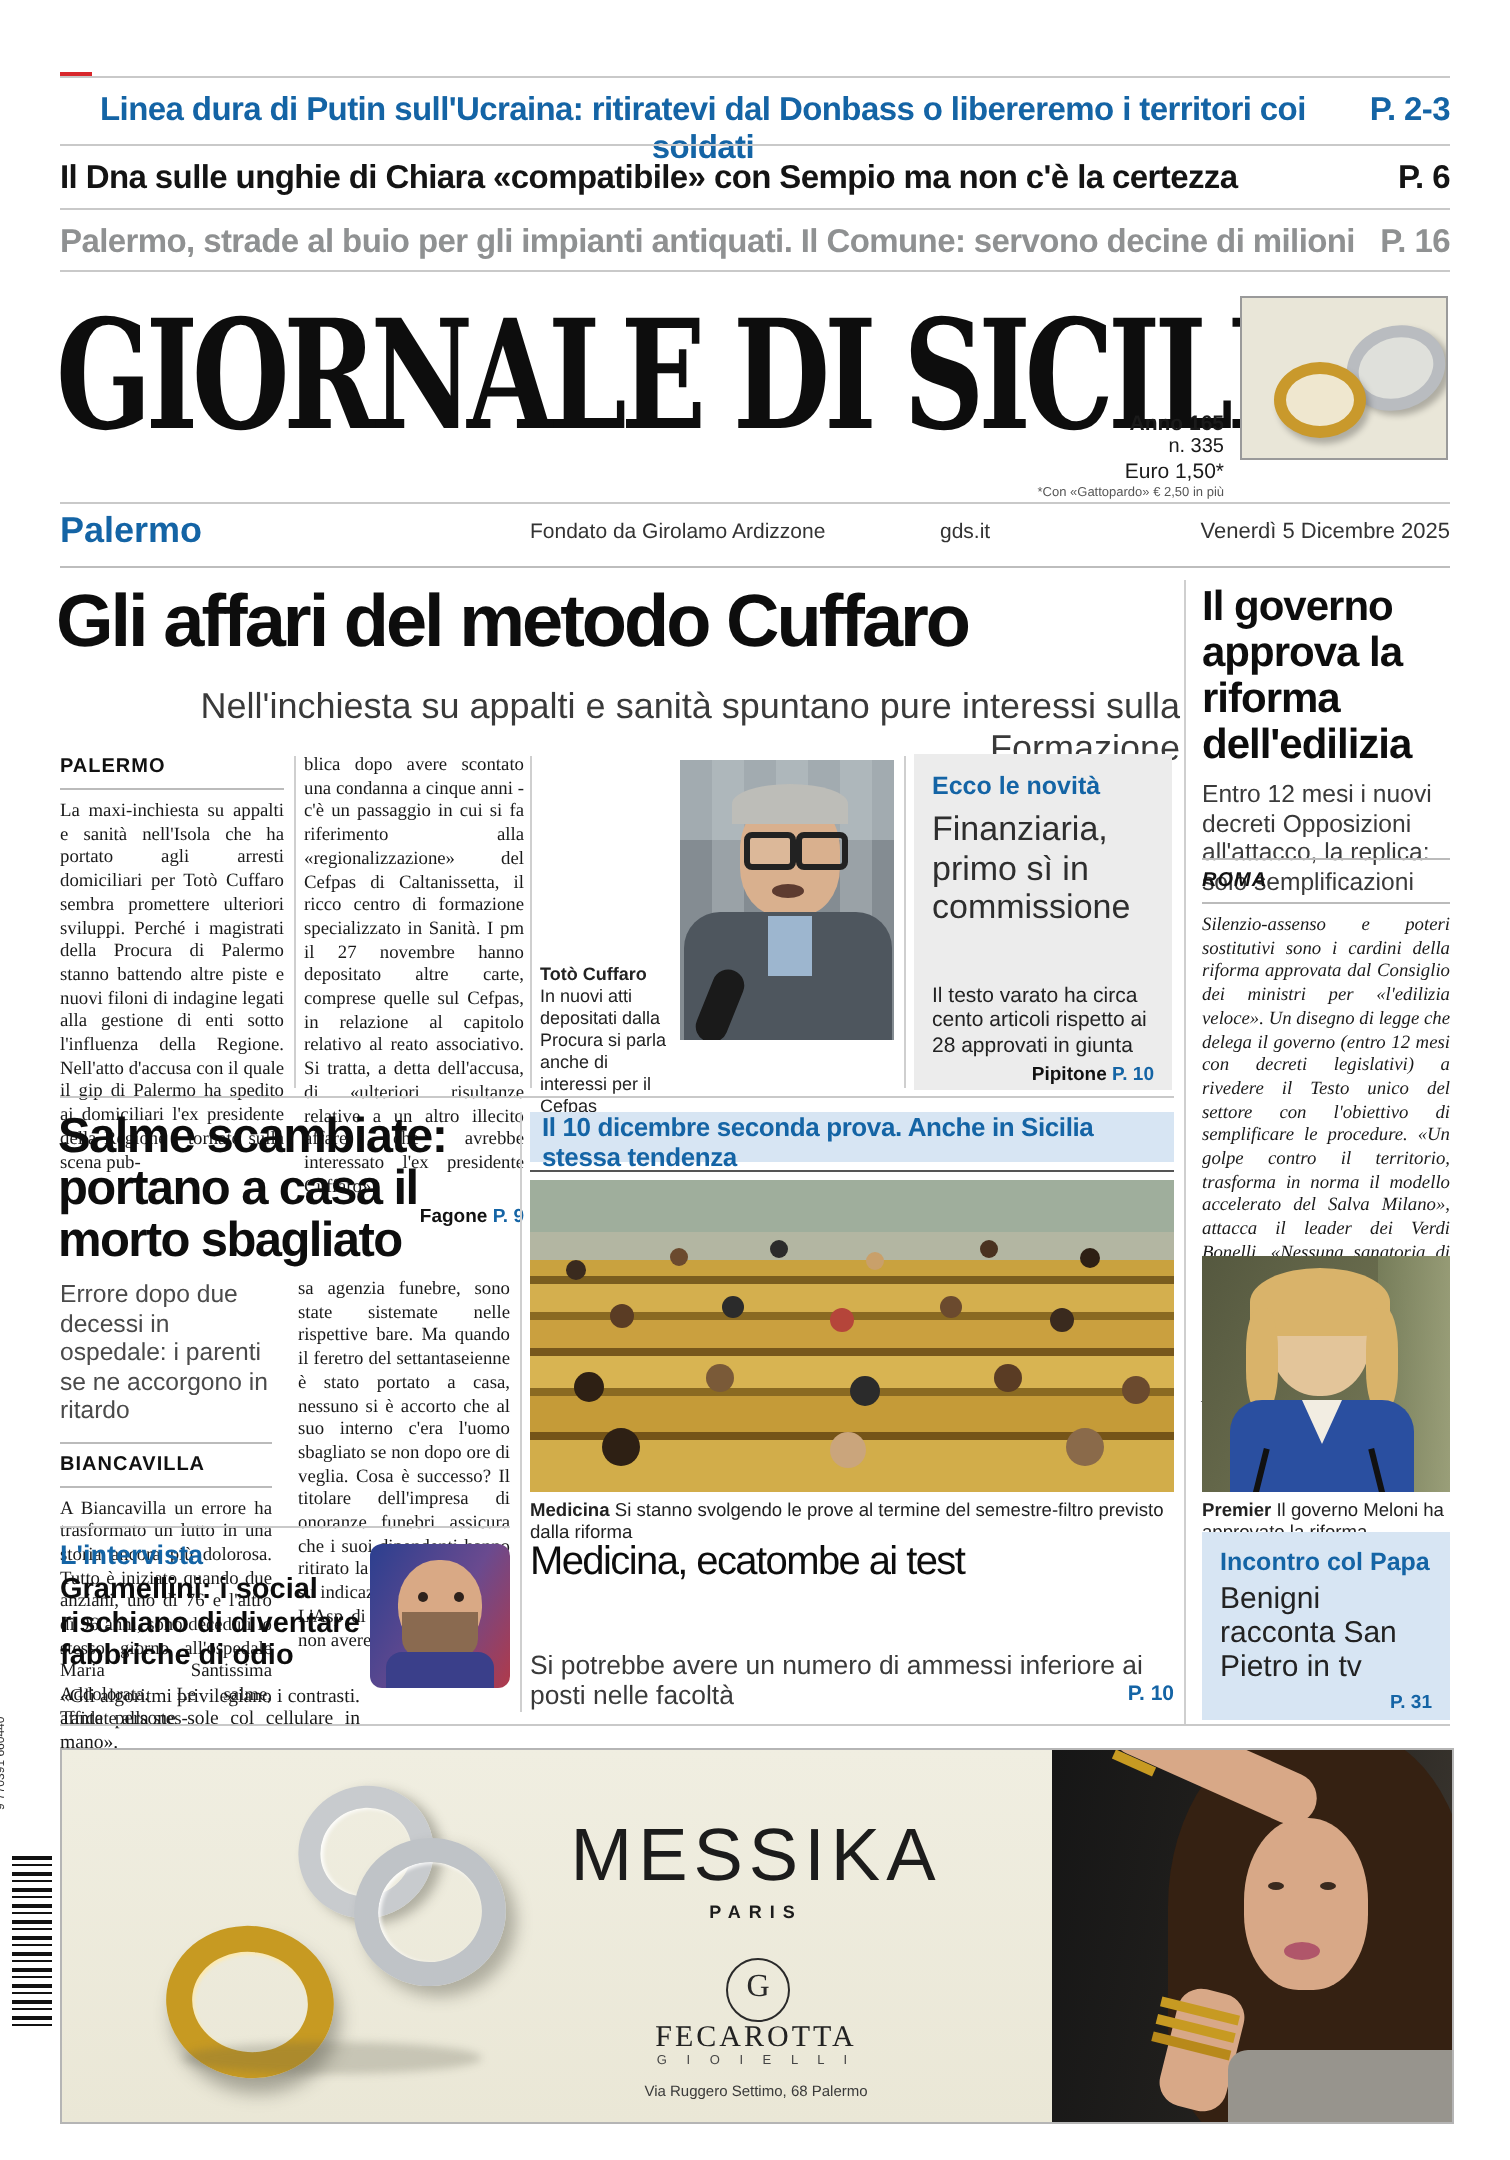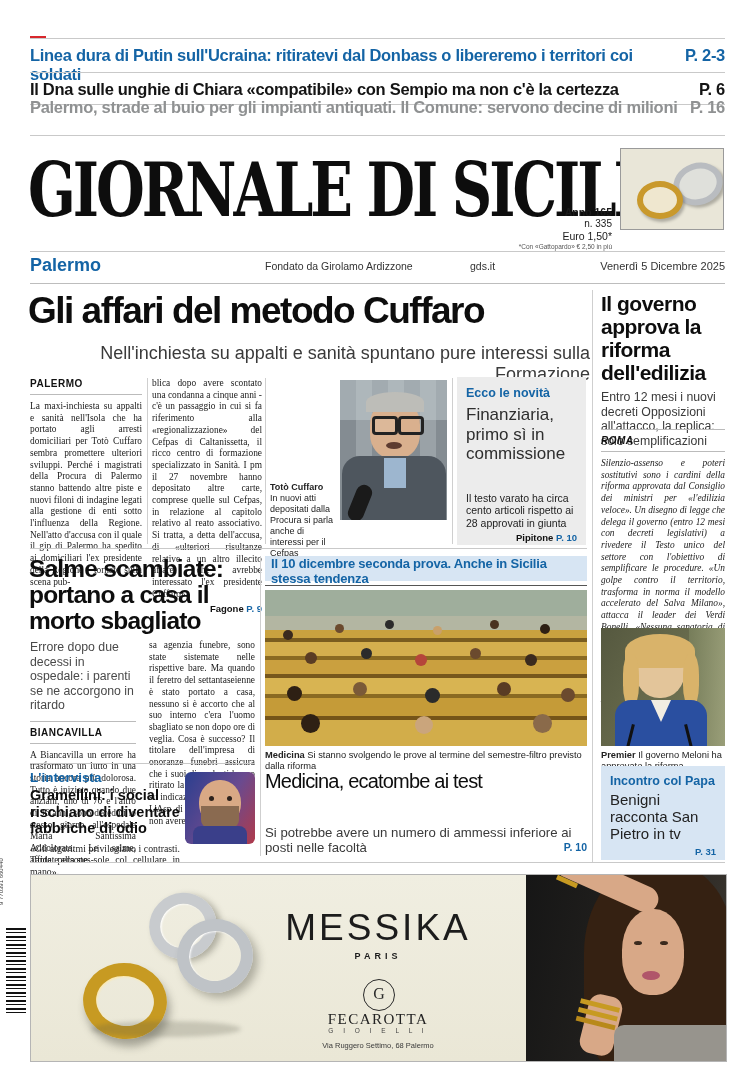--- a/index.html
+++ b/index.html
@@ -100,31 +100,31 @@
   #redtick{position:absolute;left:30px;top:36px;width:16px;height:3px;background:#d8272c;}
 </style>
 </head>
 <body>
 
 <div id="page">
 
   <div id="redtick"></div>
 
   <div class="rule" style="left:30px;top:38px;width:695px;"></div>
-  <div class="tb-row tb-blue" style="top:46px;">
+  <div class="tb-row tb-blue" style="top:46px;text-align:center;">
     <span>Linea dura di Putin sull'Ucraina: ritiratevi dal Donbass o libereremo i territori coi soldati</span>
     <span class="pg">P. 2-3</span>
   </div>
   <div class="rule" style="left:30px;top:72px;width:695px;"></div>
   <div class="tb-row tb-black" style="top:80px;">
     <span>Il Dna sulle unghie di Chiara «compatibile» con Sempio ma non c'è la certezza</span>
     <span class="pg">P.  6</span>
   </div>
   <div class="rule" style="left:30px;top:104px;width:695px;"></div>
-  <div class="tb-row tb-gray" style="top:98px;align-items:flex-end;">
+  <div class="tb-row tb-gray" style="top:112px;align-items:flex-end;">
     <span>Palermo, strade al buio per gli impianti antiquati. Il Comune: servono decine di milioni</span>
     <span class="pg">P. 16</span>
   </div>
   <div class="rule" style="left:30px;top:135px;width:695px;"></div>
 
   <h1 id="masthead-title" style="margin:0;">GIORNALE DI SICILIA</h1>
   <div id="jewel-box">
     <div class="abs" style="left:52px;top:14px;width:38px;height:30px;border-radius:50%;border:6px solid #b9bcc0;background:#dfe0db;transform:rotate(-18deg);box-shadow:2px 3px 3px rgba(0,0,0,0.25);"></div>
     <div class="abs" style="left:16px;top:32px;width:34px;height:26px;border-radius:50%;border:6px solid #c9992c;background:#efe7cf;box-shadow:2px 3px 3px rgba(0,0,0,0.25);"></div>
   </div>

